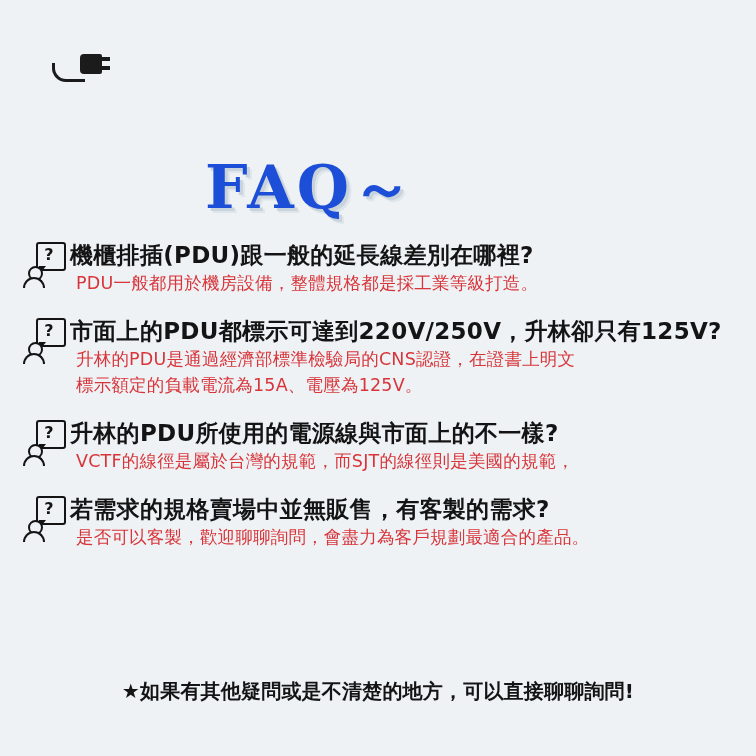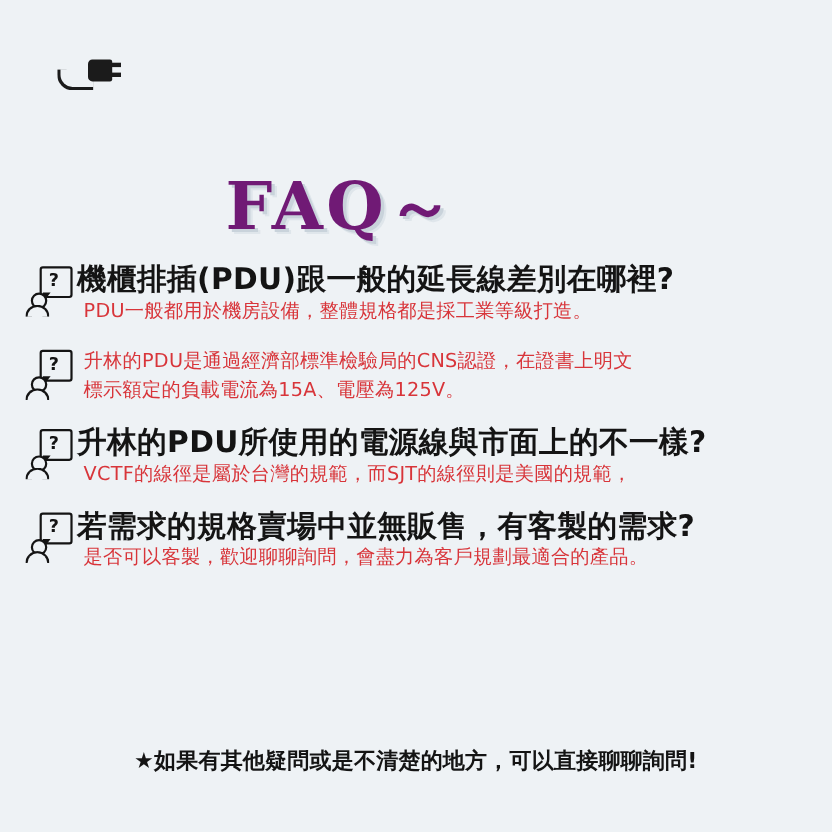--- a/index.html
+++ b/index.html
@@ -80,21 +80,21 @@
   .faq-title {
     position: absolute;
     top: 148px;
     left: 0;
     width: 620px;
     text-align: center;
     font-family: "DejaVu Serif", "Liberation Serif", serif;
     font-weight: bold;
     font-size: 60px;
     letter-spacing: 3px;
-    color: #701a75;
+    color: #1d4ed8;
     text-shadow: 3px 3px 0 #c9d3db, 5px 5px 0 #dfe6eb;
   }
 
   
   .faq-list {
     position: absolute;
     top: 240px;
     left: 18px;
     width: 726px;
   }
@@ -159,21 +159,21 @@
     width: 22px;
     height: 11px;
     border: 2px solid #141414;
     border-bottom: none;
     border-radius: 11px 11px 0 0;
     background: #eef2f5;
     box-sizing: border-box;
   }
 
   .q-text {
-    font-size: 27px;
+    font-size: 23px;
     font-weight: bold;
     color: #141414;
     line-height: 30px;
     letter-spacing: 0.3px;
   }
   .a-text {
     font-size: 17.5px;
     font-weight: normal;
     color: #d8353a;
     line-height: 26px;
@@ -226,20 +226,21 @@
   </div>
 
   <div class="faq-item">
     <div class="bubble-icon">
       <div class="bubble-box"></div>
       <div class="bubble-tail"></div>
       <div class="bubble-q">?</div>
       <div class="bubble-head"></div>
       <div class="bubble-body"></div>
     </div>
+    <div class="q-text">市面上的PDU都標示可達到220V/250V，升林卻只有125V?</div>
     <div class="a-text">
       <span class="line">升林的PDU是通過經濟部標準檢驗局的CNS認證，在證書上明文</span>
       <span class="line">標示額定的負載電流為15A、電壓為125V。</span>
     </div>
   </div>
 
   <div class="faq-item">
     <div class="bubble-icon">
       <div class="bubble-box"></div>
       <div class="bubble-tail"></div>

